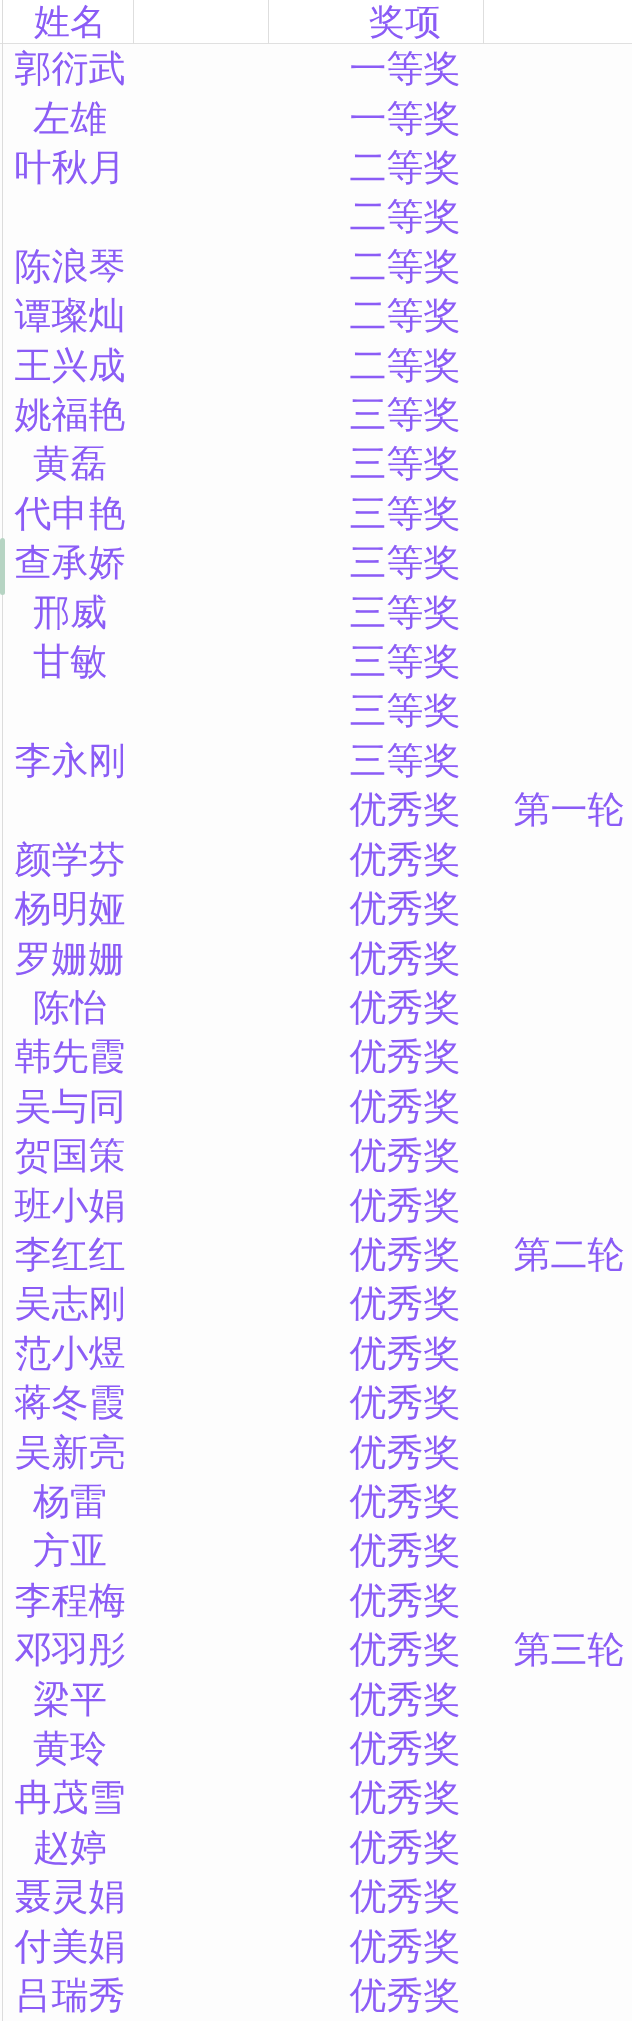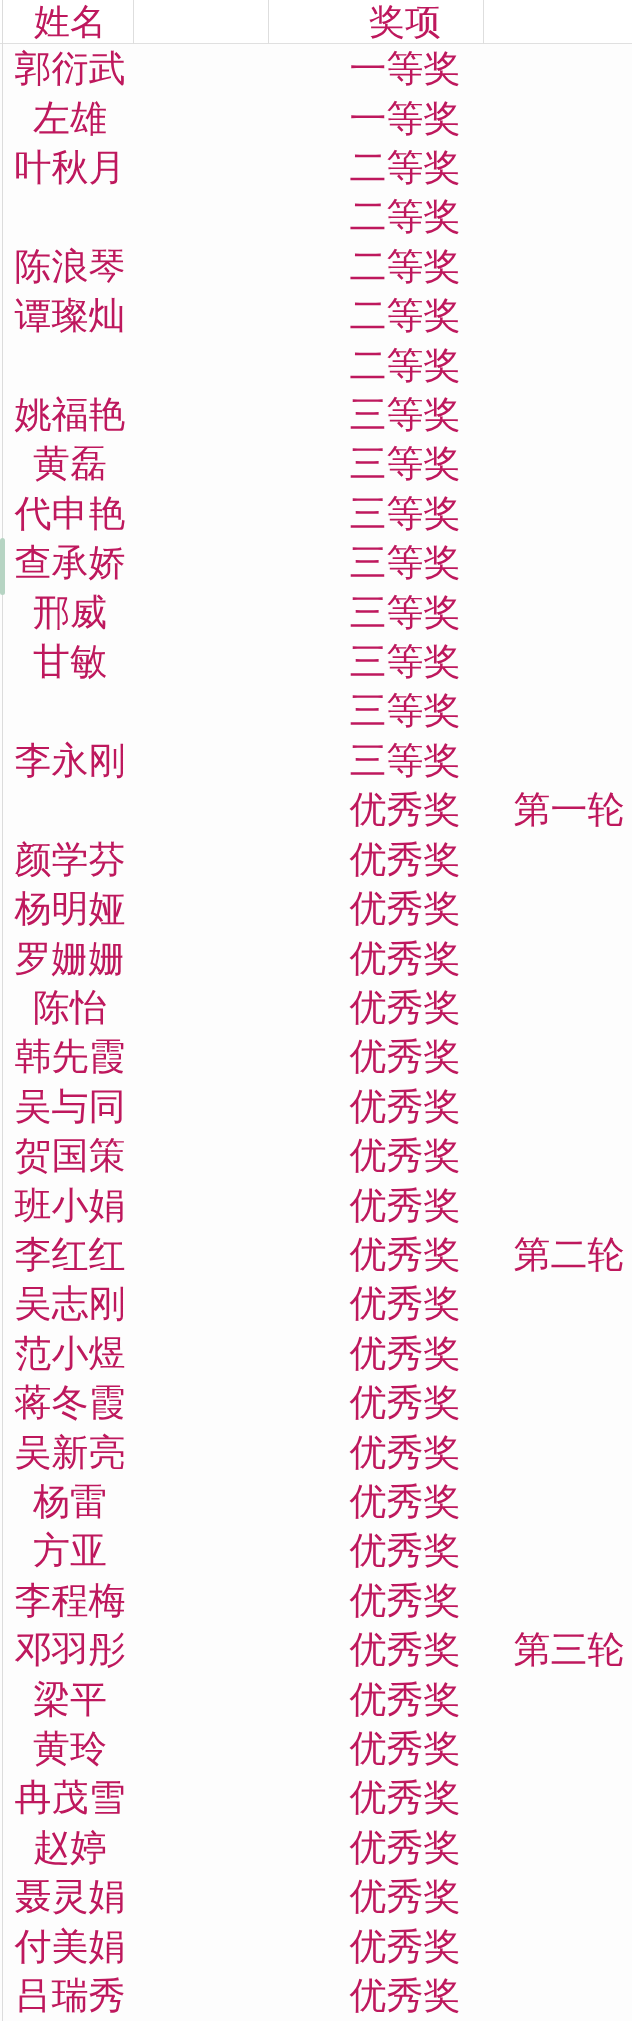--- a/index.html
+++ b/index.html
@@ -50,21 +50,21 @@
     font-size:37px; line-height:1;
     white-space:nowrap;
   }
   .c-name  { left:0;    width:140px; }
   .c-award { left:320px; width:170px; }
   .c-round { left:483px; width:172px; }
 </style>
 </head>
 <body>
 
-<div class="page" style="background: rgb(253, 253, 253); color: #be185d;">
+<div class="page" style="background: rgb(253, 253, 253); color: #8b5cf6;">
 
   <div class="header-row" style="background: rgb(255, 255, 255);">
     <div class="hcell h-name">姓名</div>
     <div class="hcell h-award">奖项</div>
     <div class="hcell h-round"></div>
     <div class="vline vl-1" style="background: rgb(222, 222, 222);"></div>
     <div class="vline vl-2" style="background: rgb(222, 222, 222);"></div>
     <div class="vline vl-3" style="background: rgb(222, 222, 222);"></div>
   </div>
 
@@ -92,20 +92,21 @@
         <div class="cell c-name">陈浪琴</div>
         <div class="cell c-award">二等奖</div>
         <div class="cell c-round"></div>
       </div>
       <div class="row">
         <div class="cell c-name">谭璨灿</div>
         <div class="cell c-award">二等奖</div>
         <div class="cell c-round"></div>
       </div>
       <div class="row">
+        <div class="cell c-name">王兴成</div>
         <div class="cell c-award">二等奖</div>
         <div class="cell c-round"></div>
       </div>
       <div class="row">
         <div class="cell c-name">姚福艳</div>
         <div class="cell c-award">三等奖</div>
         <div class="cell c-round"></div>
       </div>
       <div class="row">
         <div class="cell c-name">黄磊</div>

